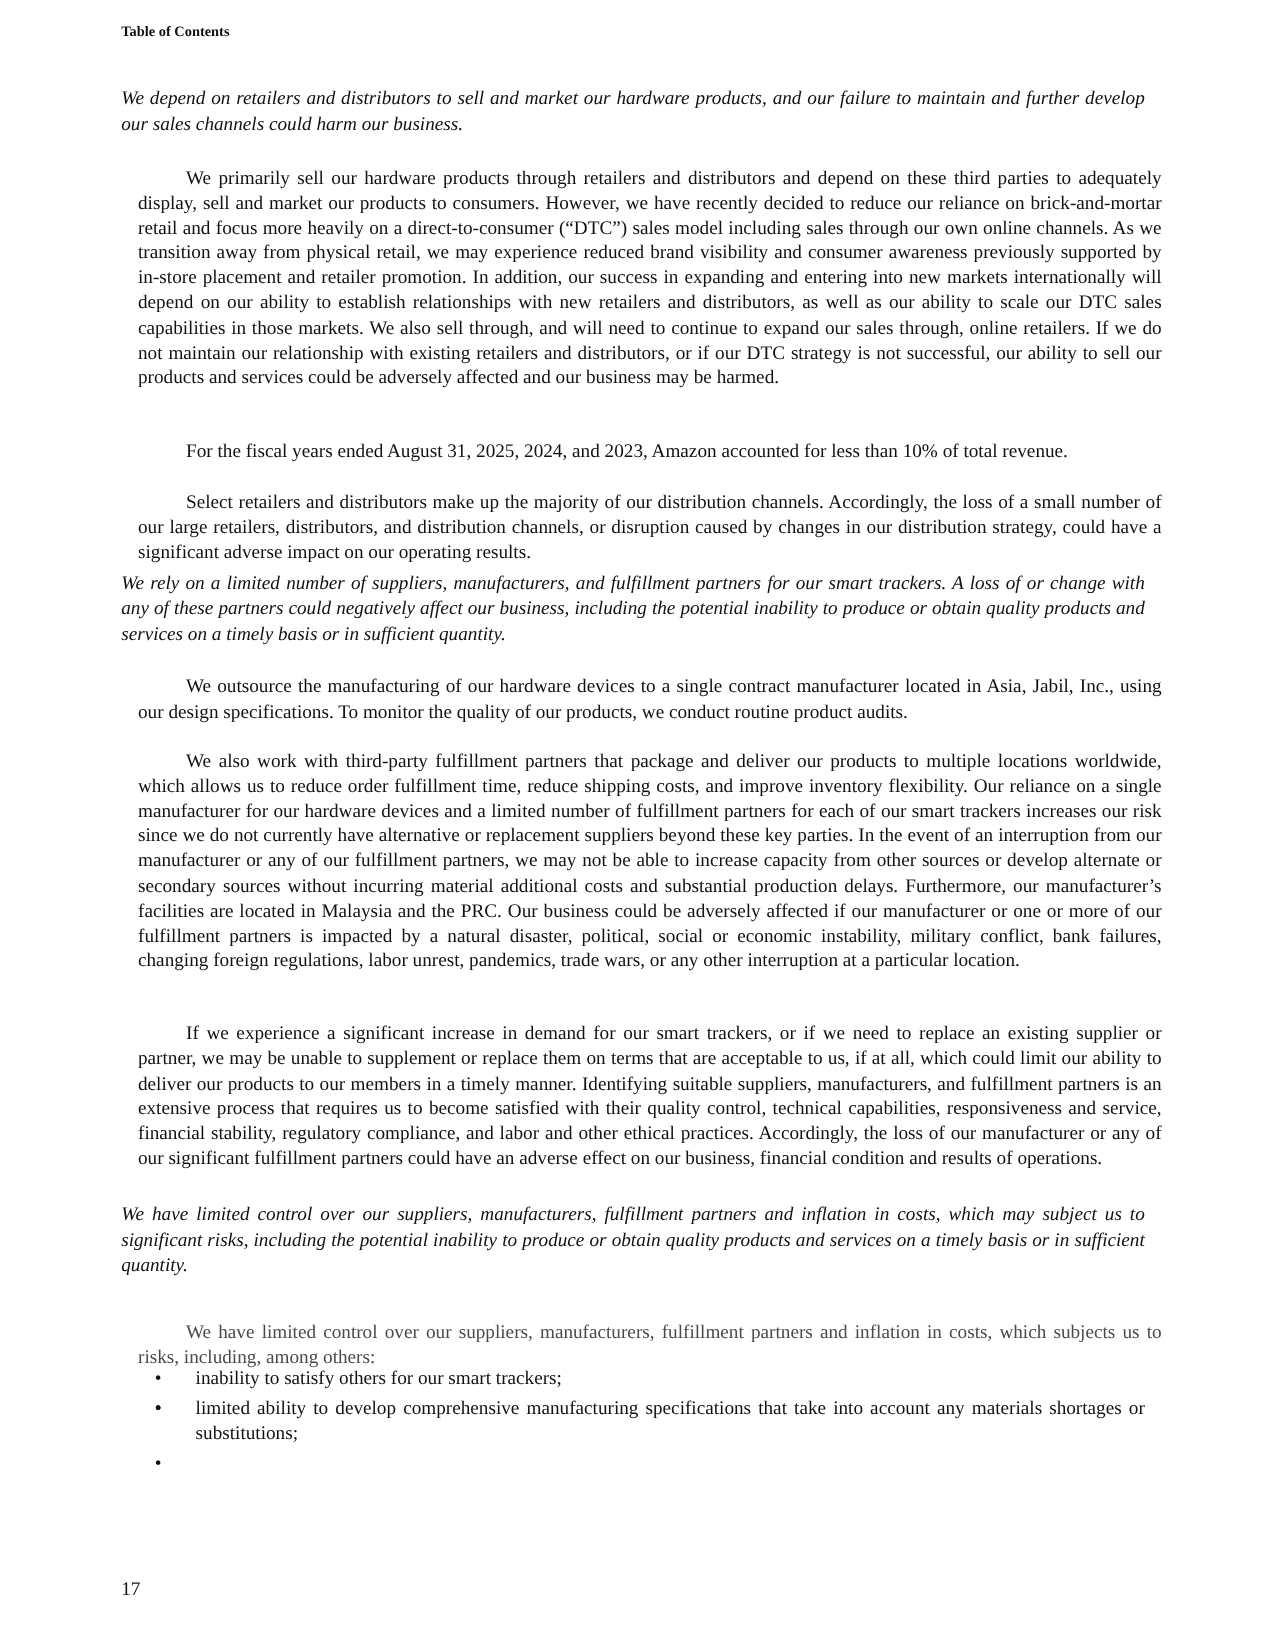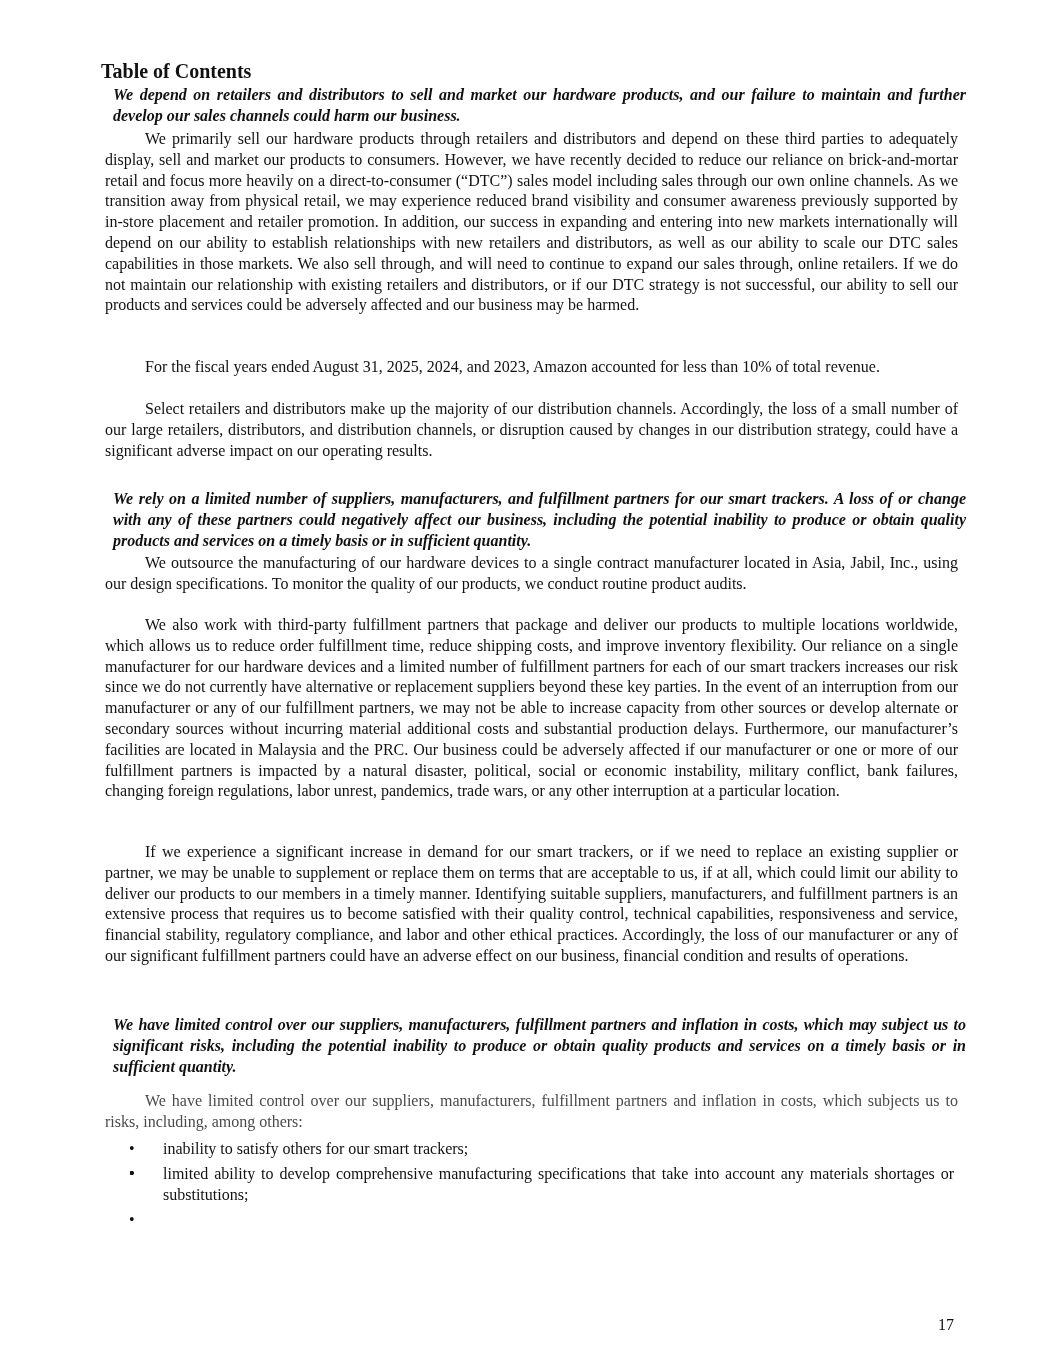--- a/index.html
+++ b/index.html
@@ -15,46 +15,45 @@
       position: absolute;
       left: 101px;
       top: 0;
       width: 853px;
     }
     .toc {
       position: absolute;
       top: 19px;
       left: 0;
       font-weight: bold;
-      font-size: 20px;
+      font-size: 12px;
       color: #111;
       text-decoration: none;
       cursor: pointer;
-      margin-top: 41px;
     }
     .heading {
       position: absolute;
       left: 0;
       width: 853px;
-      font-weight: bold;
+      font-weight: normal;
       font-style: italic;
       font-size: 16px;
       line-height: 20.8px;
       text-align: justify;
-      margin: 12px;
+      margin: 0;
     }
     .para {
       position: absolute;
       left: 0;
       width: 853px;
       font-size: 16px;
       line-height: 20.8px;
       text-align: justify;
       text-indent: 40px;
-      margin: 4px;
+      margin: 14px;
     }
     .para.gray { color: #4a4a4a; }
     .bullets {
       position: absolute;
       left: 0;
       width: 853px;
       list-style: none;
       margin: 0;
       padding: 0;
       font-size: 16px;
@@ -69,21 +68,21 @@
     .bullet-mark {
       position: absolute;
       left: 28px;
       top: 0;
     }
     .page-number {
       position: absolute;
       top: 1316px;
       left: 0;
       width: 853px;
-      text-align: right;
+      text-align: left;
       font-size: 16px;
     }
   </style>
 </head>
 <body>
 
 <div class="page">
 
   <a class="toc">Table of Contents</a>
 

